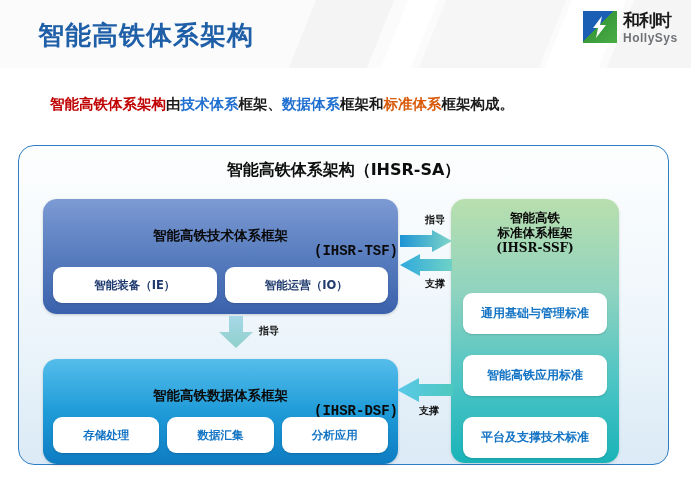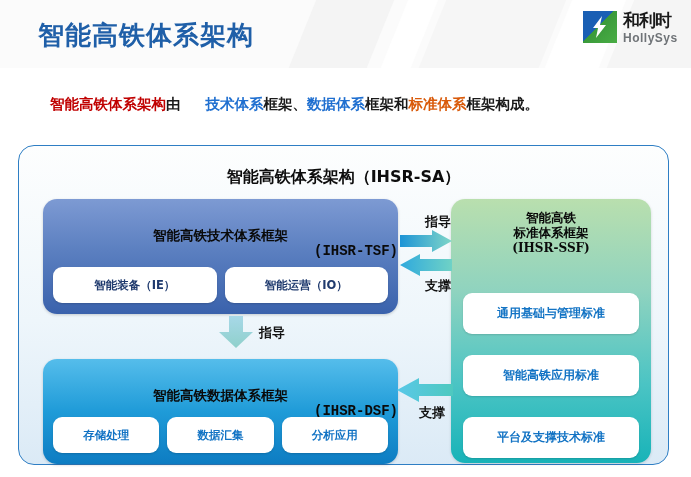--- a/index.html
+++ b/index.html
@@ -56,35 +56,34 @@
   }
 
   
   .subtitle{
     position:absolute; left:50px; top:95px;
     font-size:14.5px; font-weight:bold; color:#1a1a1a;
     white-space:nowrap;
     font-family:"DejaVu Sans","Liberation Sans",sans-serif;
   }
   .sub-red{ color:#c00000; }
-  .sub-blue{ color:#1f6fd0;padding-left:25px; }
+  .sub-blue{ color:#1f6fd0; }
   .sub-blue2{ color:#1f6fd0; }
   .sub-orange{ color:#d95a0a; }
 
   
   .outer{
     position:absolute; left:18px; top:145px; width:651px; height:320px;
     border:1.5px solid #2e7ec4; border-radius:16px;
     background:linear-gradient(180deg,#fdfefe 0%,#eef6fb 55%,#dbeaf6 100%);
   }
   .outer-title{
     position:absolute; left:0; top:14px; width:100%;
     text-align:center; font-size:16px; font-weight:bold; color:#0d0d0d;
     font-family:"DejaVu Sans","Liberation Sans",sans-serif;
-    margin-top:7px;
   }
 
   
   .panel-tech{
     position:absolute; left:24px; top:53px; width:355px; height:115px;
     border-radius:14px;
     background:linear-gradient(180deg,#7d9ad3 0%,#5b7fc0 45%,#3a62ac 100%);
     box-shadow:0 1px 3px rgba(0,0,0,.18);
   }
   .panel-data{
@@ -112,21 +111,21 @@
     display:flex; align-items:center; justify-content:center;
     font-size:11.5px; font-weight:bold;
     box-shadow:0 1px 2px rgba(0,0,0,.15);
     font-family:"DejaVu Sans","Liberation Sans",sans-serif;
   }
   .card.navy{ color:#1f3a6e; }
   .card.blue{ color:#1273c4; }
 
   
   .panel-std{
-    position:absolute; left:432px; top:53px; width:200px; height:264px;
+    position:absolute; left:432px; top:53px; width:168px; height:264px;
     border-radius:14px;
     background:linear-gradient(180deg,#b9dfae 0%,#8fd3bf 35%,#4bc4c4 70%,#18b3b8 100%);
     box-shadow:0 1px 3px rgba(0,0,0,.15);
   }
   .std-title{
     text-align:center; padding-top:11px; color:#0a0a0a;
     font-weight:bold; font-size:12.5px; line-height:15px;
     font-family:"DejaVu Sans","Liberation Sans",sans-serif;
   }
   .std-sub{
@@ -141,21 +140,21 @@
     height:41px; background:#ffffff; border-radius:9px;
     display:flex; align-items:center; justify-content:center;
     font-size:12px; font-weight:bold; color:#1273c4;
     box-shadow:0 1px 2px rgba(0,0,0,.14);
     font-family:"DejaVu Sans","Liberation Sans",sans-serif;
     margin-top:11px;
   }
 
   
   .arrow-label{
-    position:absolute; font-size:13px; font-weight:bold; color:#111;
+    position:absolute; font-size:10px; font-weight:bold; color:#111;
     font-family:"DejaVu Sans","Liberation Sans",sans-serif;
     white-space:nowrap;
     text-align:center;
   }
   .lbl-guide-h { left:406px; top:67px; }
   .lbl-support-h{ left:406px; top:131px; }
   .lbl-support-h2{ left:400px; top:258px; }
   .lbl-guide-v { left:240px; top:178px; }
 
   .arr{ position:absolute; }

